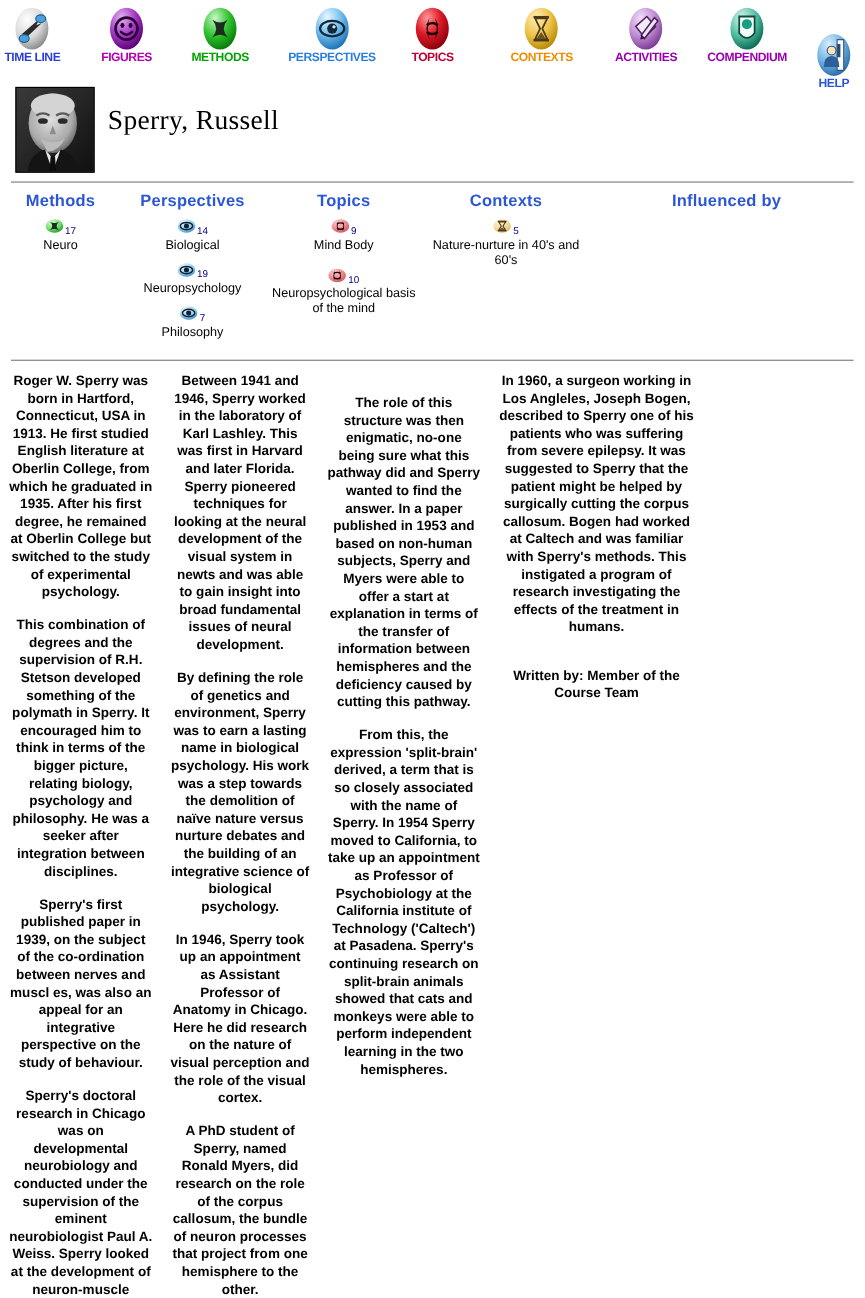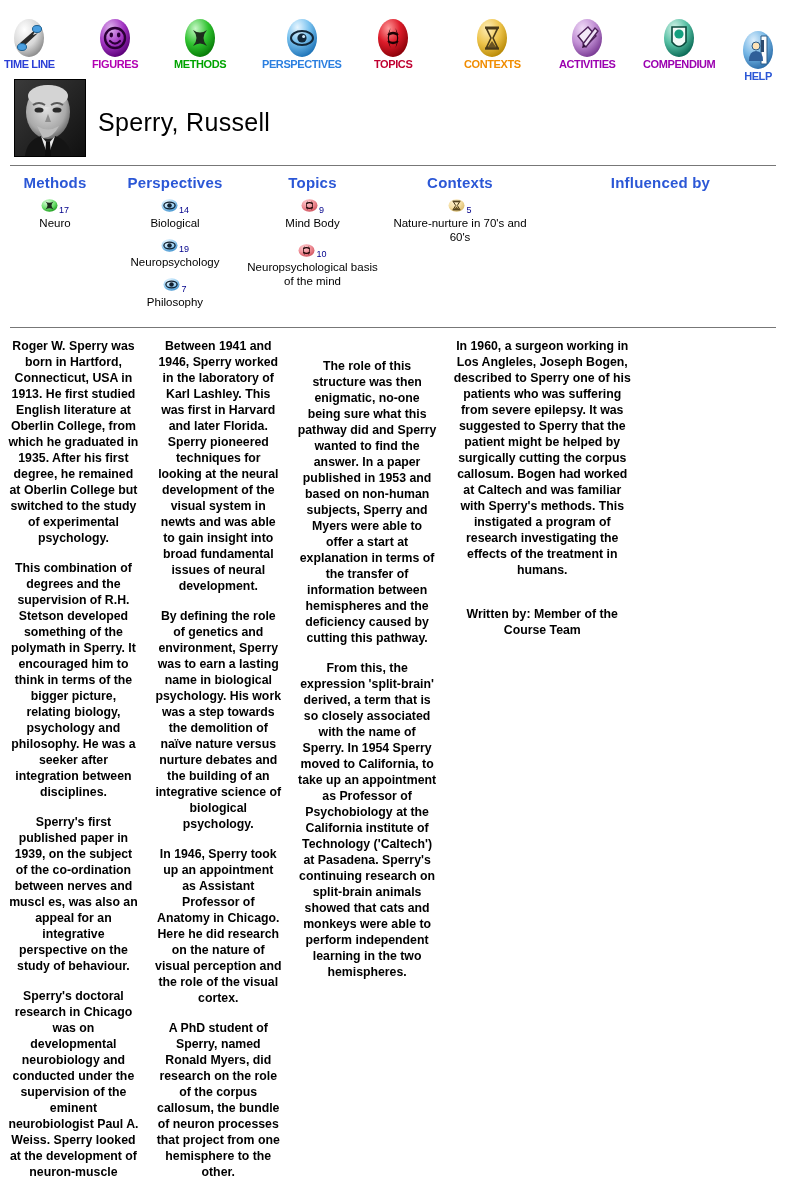--- a/index.html
+++ b/index.html
@@ -17,21 +17,21 @@
   }
 
   
   .navbar {
     position: relative;
     height: 70px;
     width: 786px;
   }
   .nav-item {
     position: absolute;
-    top: 16px;
+    top: 4px;
     text-align: center;
     cursor: pointer;
     user-select: none;
   }
   .nav-icon {
     width: 36px;
     height: 44px;
     margin: 0 auto;
     display: block;
   }
@@ -57,23 +57,23 @@
     top: 9px;
     width: 70px;
     height: 76px;
     border: 1px solid #000;
     overflow: hidden;
     background: #2a2a2a;
   }
   .person-name {
     position: absolute;
     left: 98px;
-    top: 38px;
+    top: 26px;
     font-size: 25px;
-    font-family: Liberation Sans, sans-serif;
+    font-family: Liberation Serif, serif;
     color: #000;
     letter-spacing: 0.3px;
   }
   .rule {
     border: none;
     border-top: 1px solid #777;
     margin: 0 10px;
     height: 0;
   }
 
@@ -492,21 +492,21 @@
             </radialGradient>
               </defs>
             <ellipse cx="8.5" cy="6.5" rx="8" ry="6.2" fill="url(#m4)"></ellipse>
             <rect x="4.6" y="1.6" width="7.8" height="1.2" fill="#4a3a18"></rect>
             <rect x="4.6" y="10.2" width="7.8" height="1.2" fill="#4a3a18"></rect>
             <path d="M5.4 2.8 L11.6 2.8 L9.3 6.5 L11.6 10.2 L5.4 10.2 L7.7 6.5 Z" fill="none" stroke="#4a3a18" stroke-width="1"></path>
             <path d="M6.1 10.2 L10.9 10.2 L8.5 7.6 Z" fill="#6b5423"></path>
           </svg>
         </span><span class="cat-num">5</span>
       </span>
-      <span class="cat-label">Nature-nurture in 70's and 60's</span>
+      <span class="cat-label">Nature-nurture in 40's and 60's</span>
     </div>
   </div>
 
   <div class="cat-col c4">
     <div class="cat-head">Influenced by</div>
   </div>
 </div>
 
 <hr class="body-rule">
 

